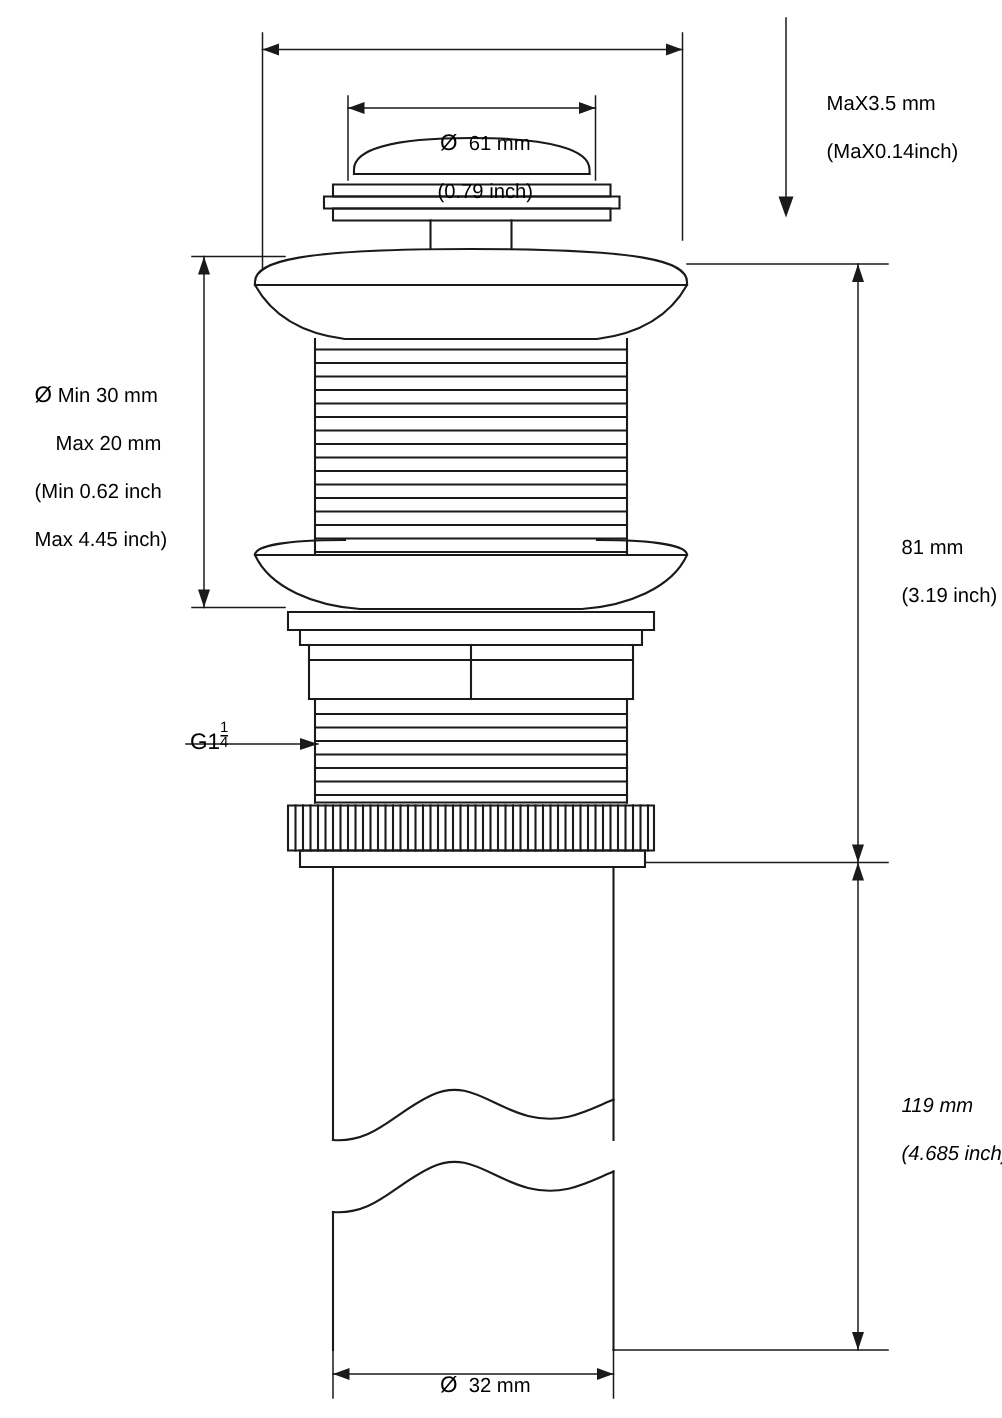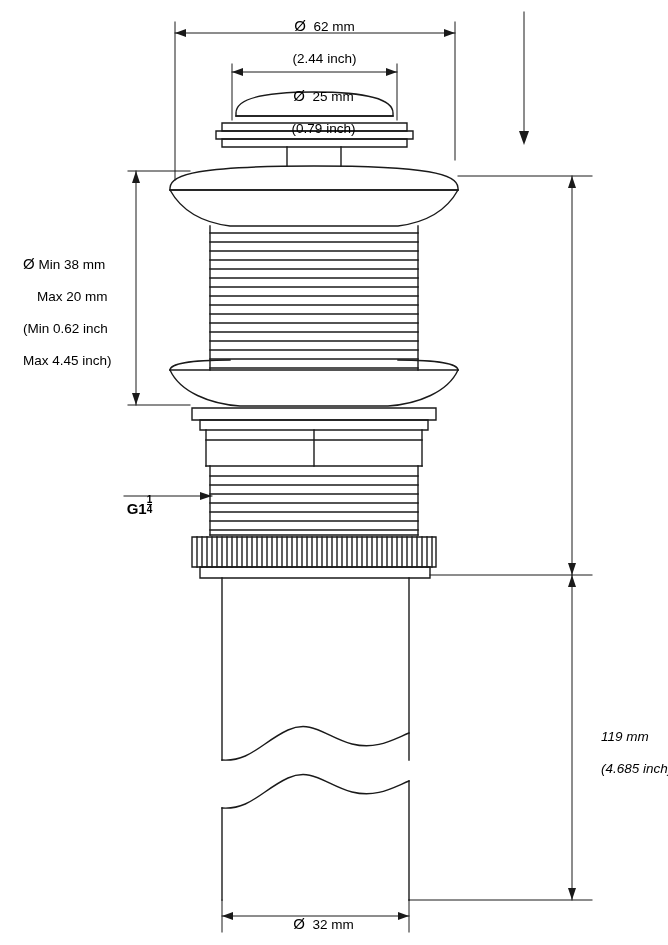--- a/index.html
+++ b/index.html
@@ -262,46 +262,50 @@
         <line x1="222" y1="900" x2="222" y2="932"></line>
         <line x1="409" y1="900" x2="409" y2="932"></line>
         <line x1="222" y1="916" x2="409" y2="916"></line>
         <polygon points="222,916 233,912 233,920" fill="#1a1a1a" stroke="none"></polygon>
         <polygon points="409,916 398,912 398,920" fill="#1a1a1a" stroke="none"></polygon>
       </g>
 
     </g>
   </svg>
 
-  <div class="dim-label center" style="left:217px; top:2px; width:200px;">
-    <span class="dia-sym">Ø</span>&nbsp;&nbsp;<span>62 mm</span><br>
-    <span>(2.44 inch)</span>
-  </div>
 
   <div class="dim-label center" style="left:232px; top:72px; width:168px;">
-    <span class="dia-sym">Ø</span>&nbsp;&nbsp;<span>25 mm</span><br>
+    <span class="dia-sym">Ø</span>&nbsp;&nbsp;<span>61 mm</span><br>
     <span>(0.79 inch)</span>
   </div>
 
+  <div class="dim-label left" style="left:536px; top:45px; width:130px;">
+    <span>MaX3.5 mm</span><br>
+    <span>(MaX0.14inch)</span>
+  </div>
 
   <div class="dim-label left" style="left:8px; top:240px; width:124px;">
-    <span class="dia-sym">Ø</span>&nbsp;<span>Min 38 mm</span><br>
+    <span class="dia-sym">Ø</span>&nbsp;<span>Min 30 mm</span><br>
     <span style="padding-left:14px;">Max 20 mm</span><br>
     <span>(Min 0.62 inch</span><br>
     <span>Max 4.45 inch)</span>
   </div>
 
+  <div class="dim-label left" style="left:586px; top:341px; width:80px;">
+    <span>81 mm</span><br>
+    <span>(3.19 inch)</span>
+  </div>
 
   <div class="dim-label left" style="left:586px; top:713px; width:82px;font-style:italic;">
     <span>119 mm</span><br>
     <span>(4.685 inch)</span>
   </div>
 
   <div class="dim-label center" style="left:216px; top:900px; width:200px;">
     <span class="dia-sym">Ø</span>&nbsp;&nbsp;<span>32 mm</span><br>
     
   </div>
 
-  <div class="thread-label" style="left:110px; top:478px;font-weight:bold;">
+  <div class="thread-label" style="left:110px; top:464px;">
     <span>G1</span><span class="frac"><span class="num">1</span><span class="den">4</span></span>
   </div>
 
 </div>
 
 </body></html>

